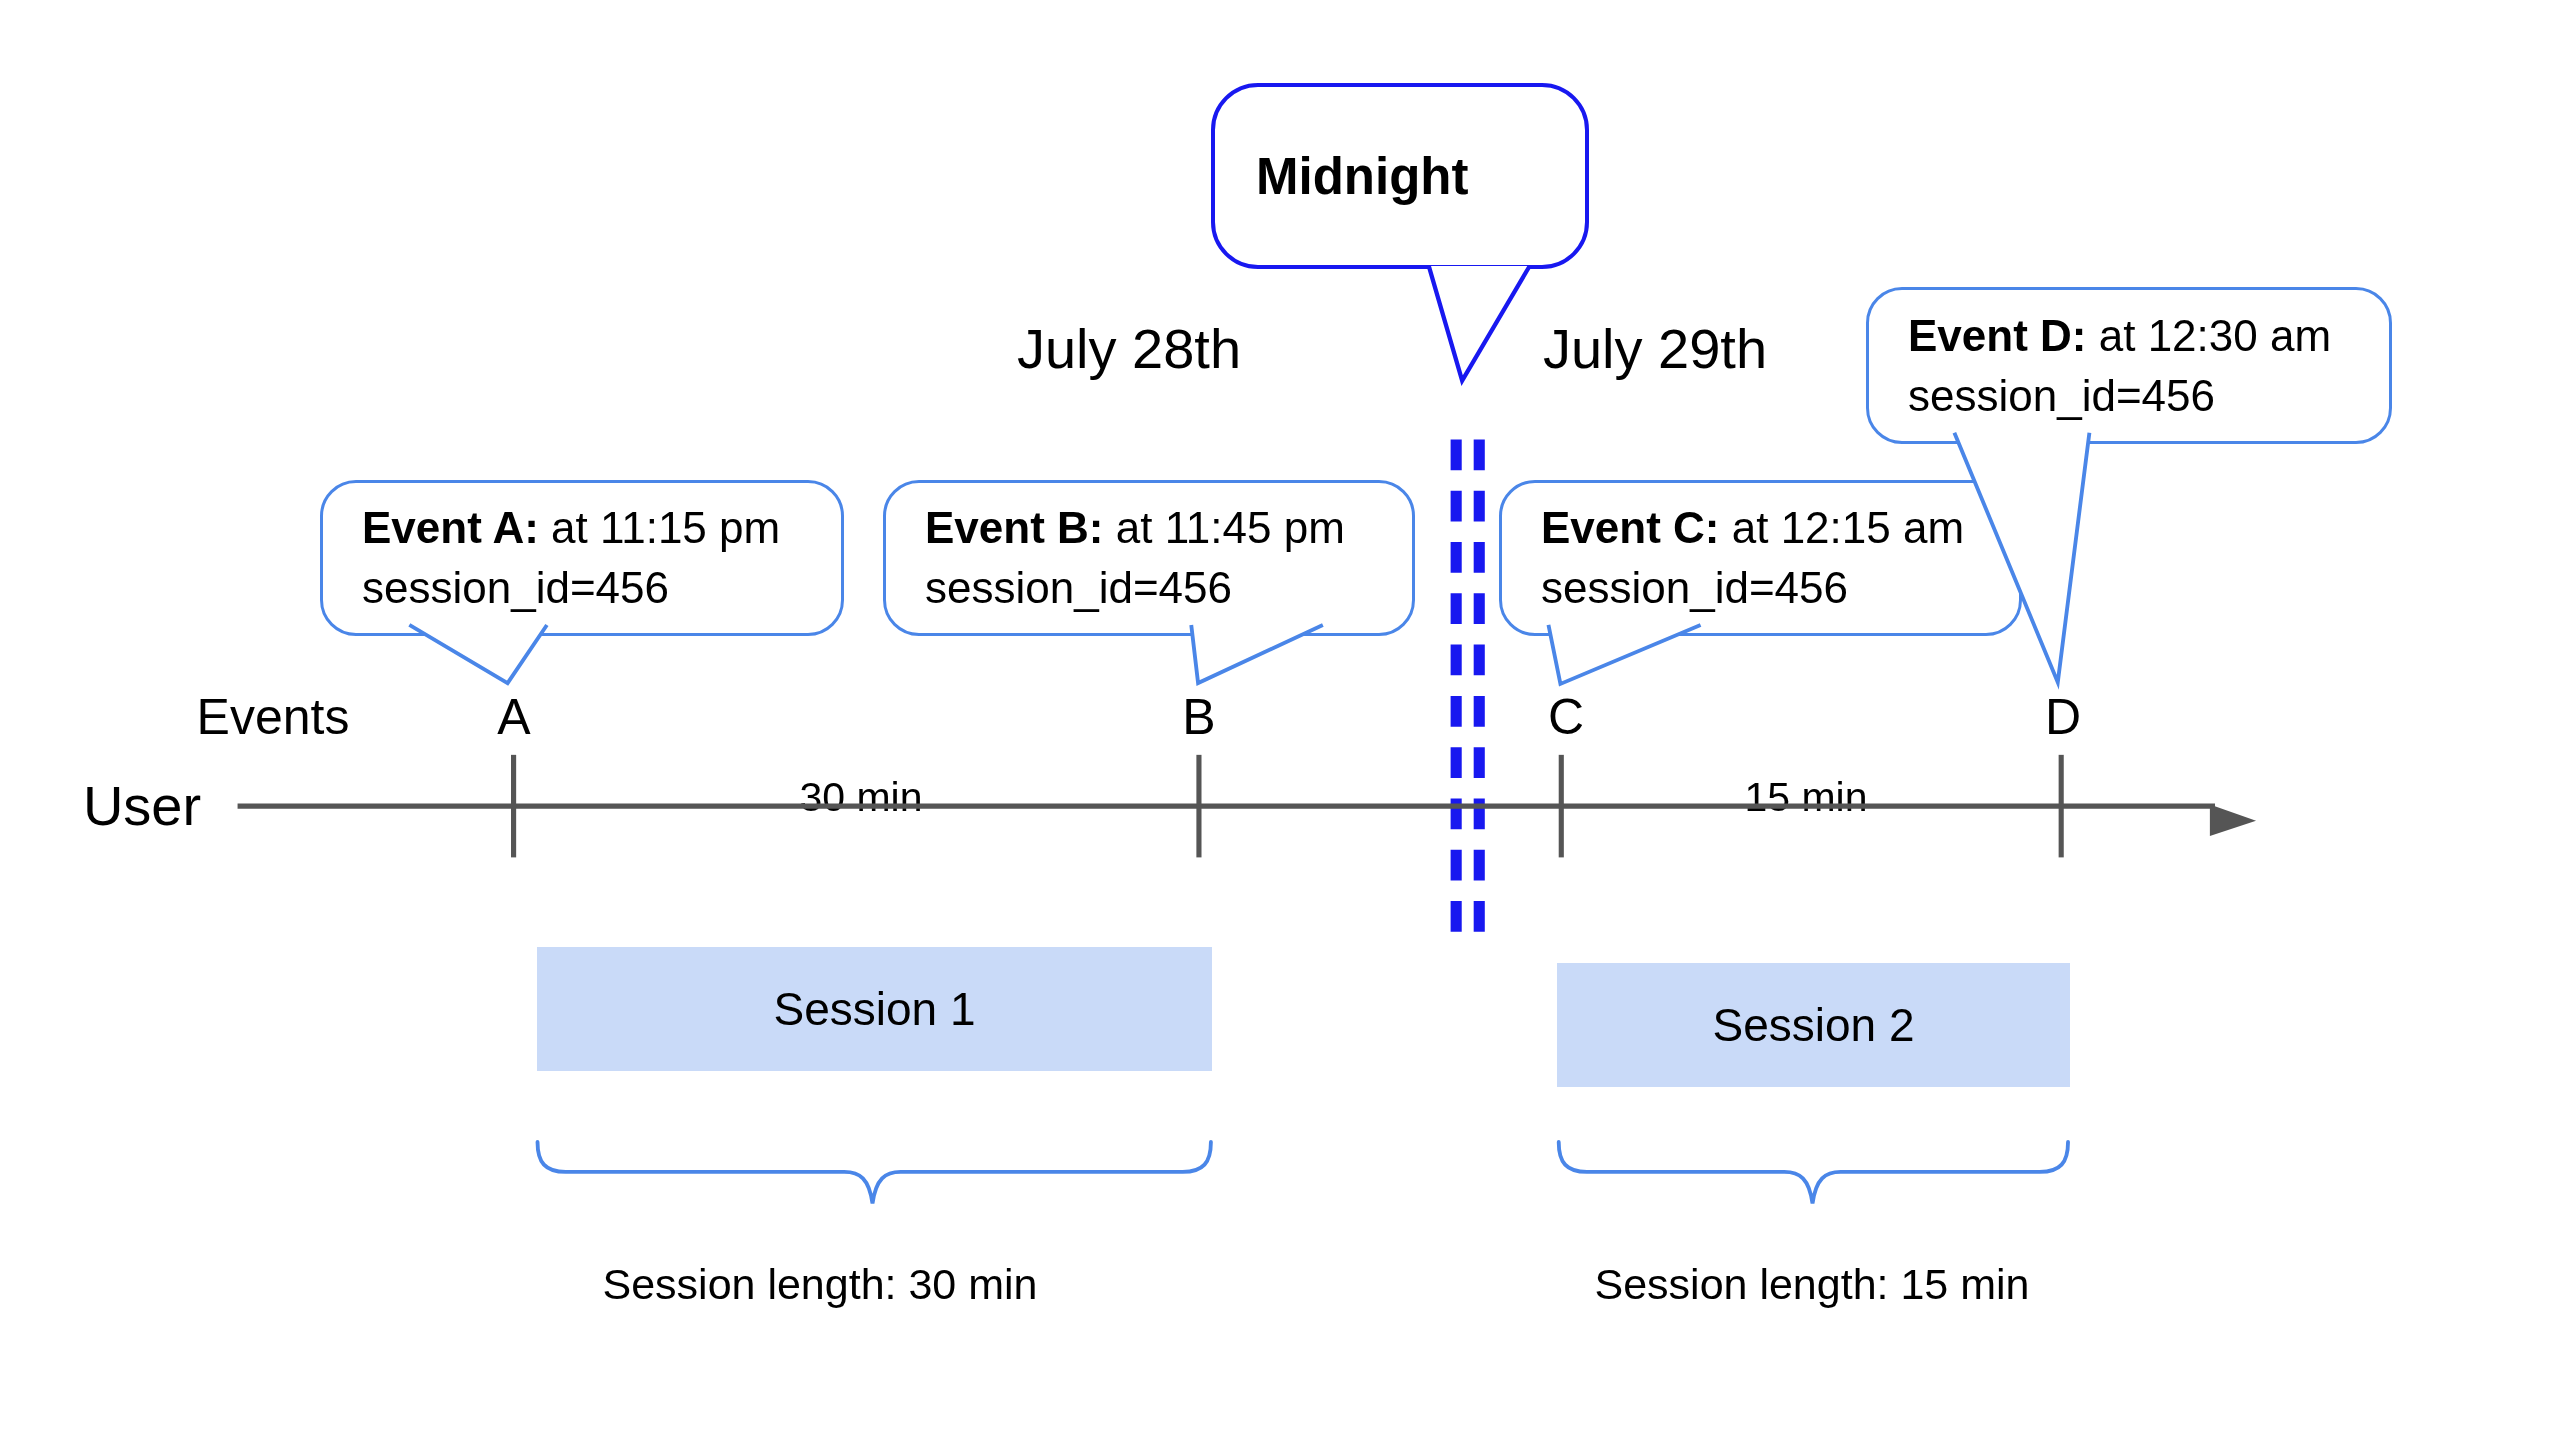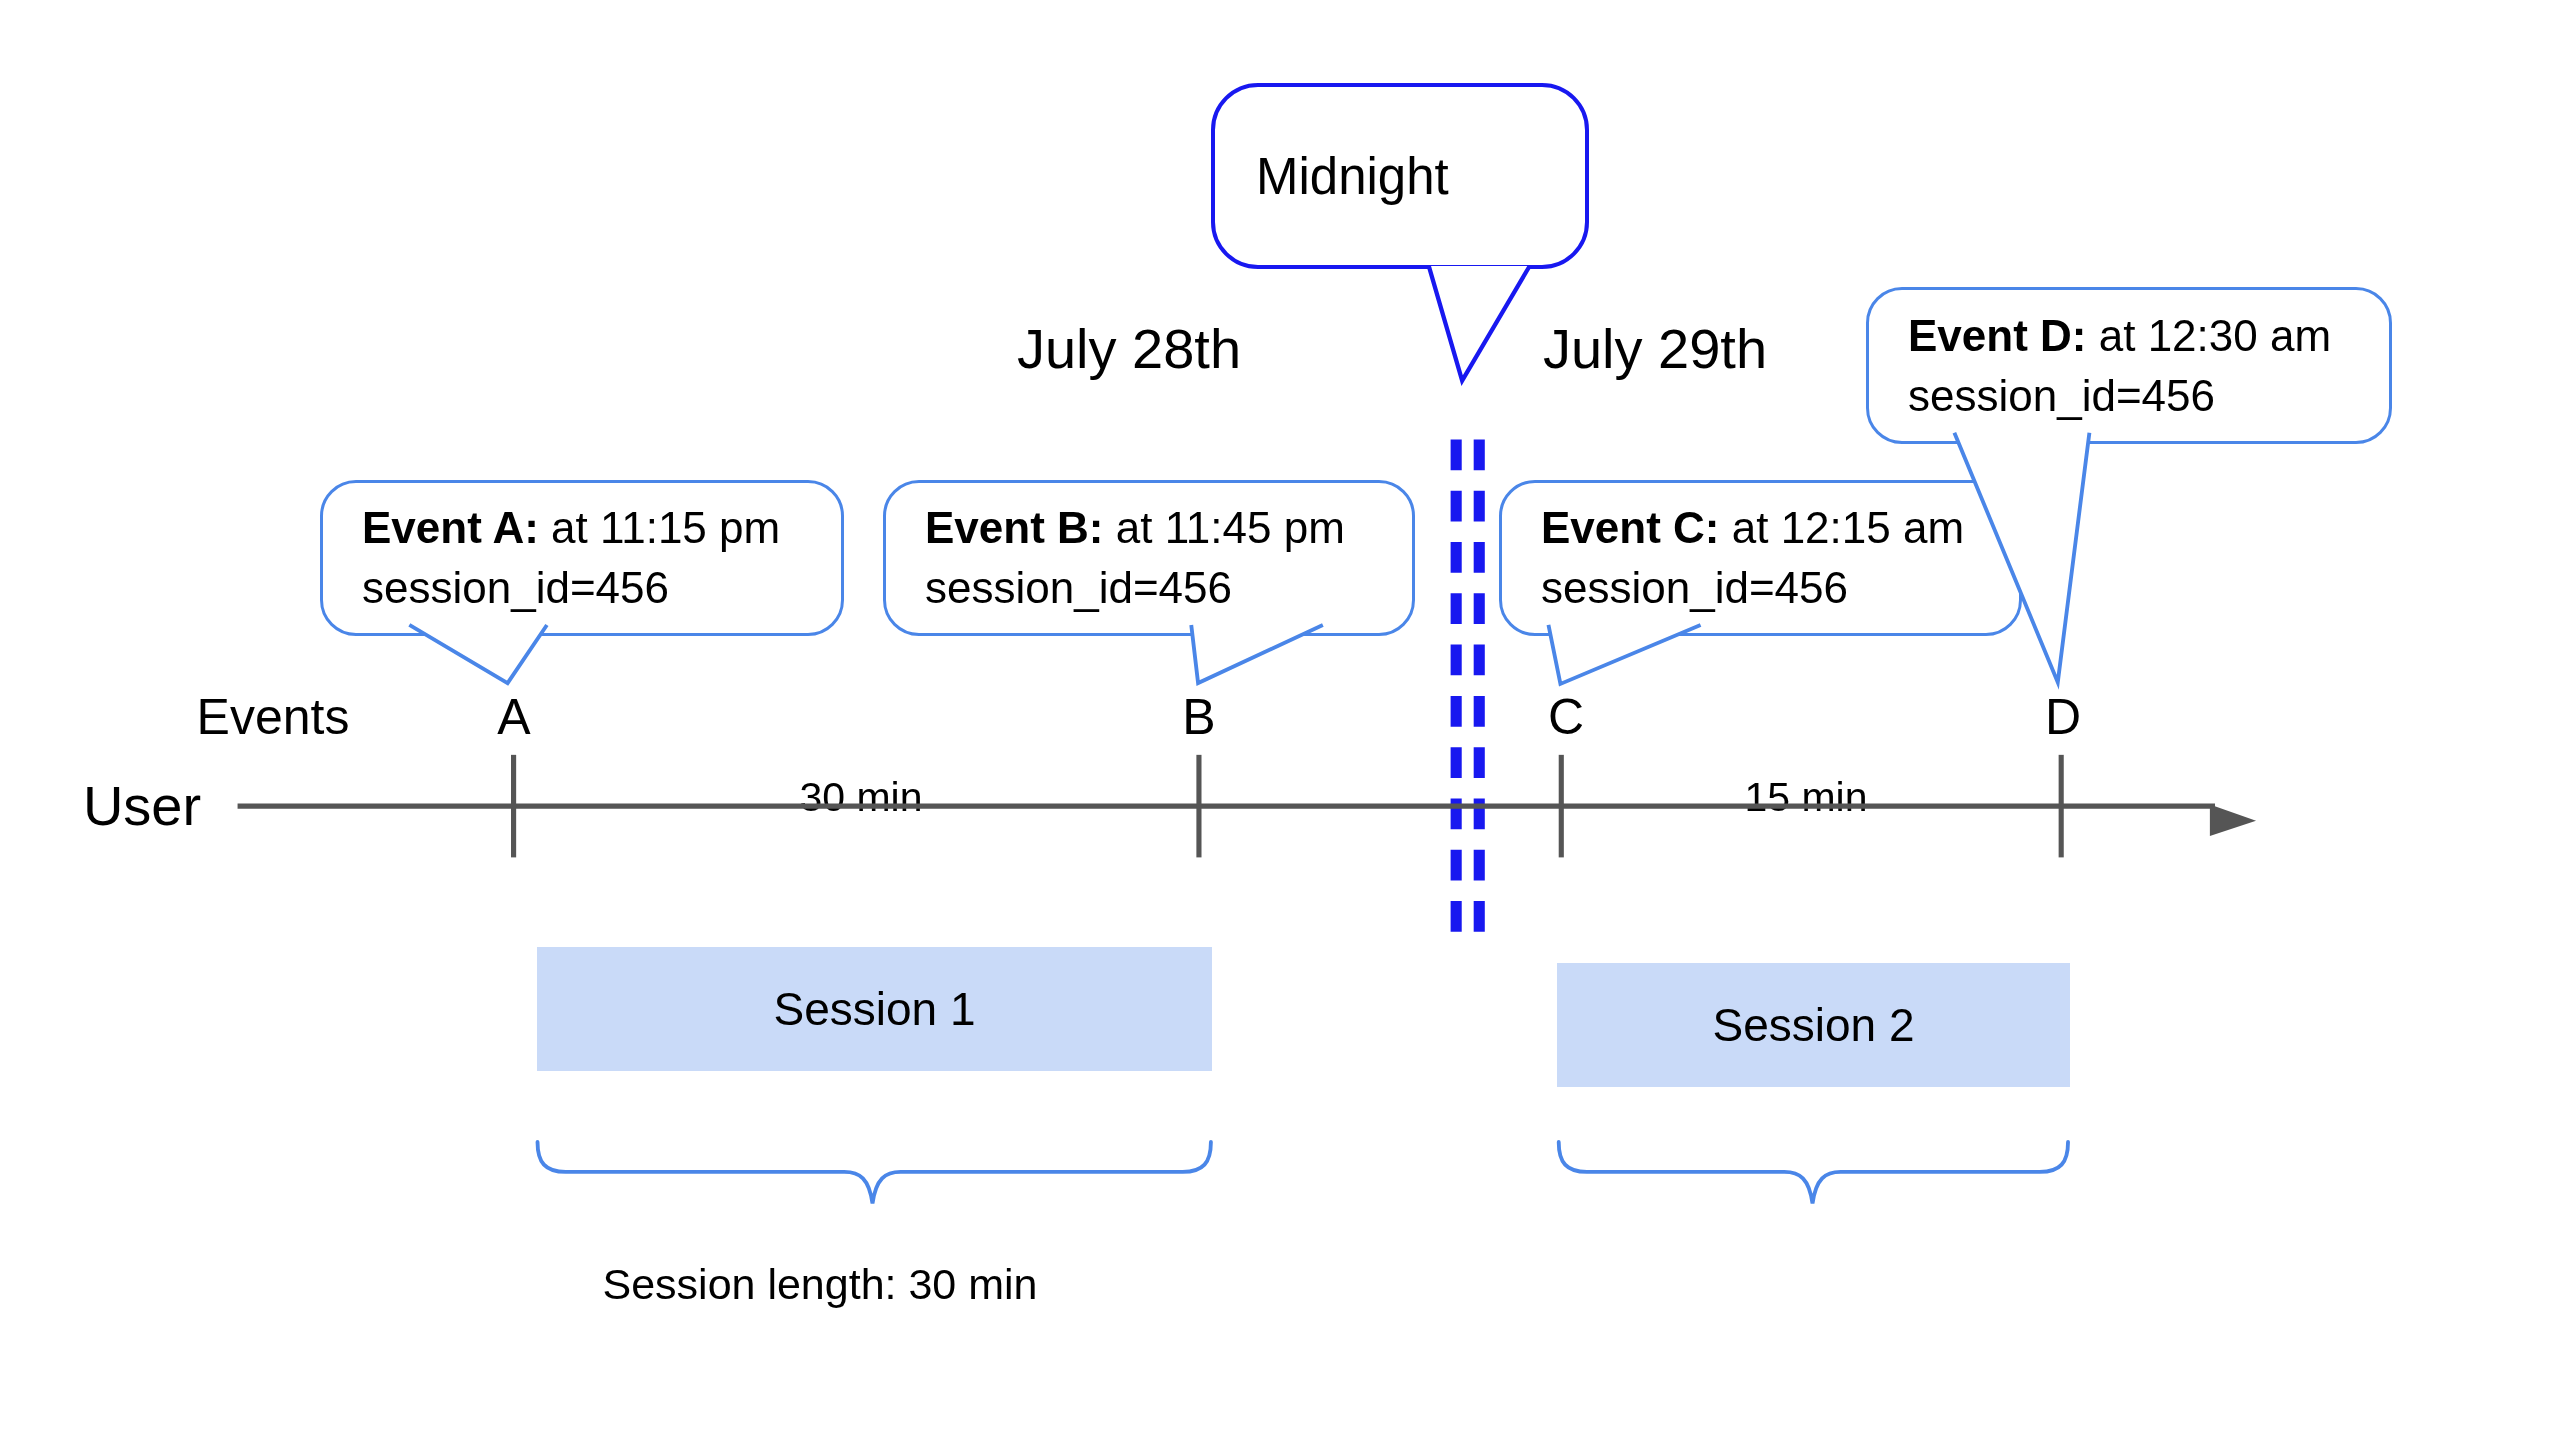--- a/index.html
+++ b/index.html
@@ -38,21 +38,21 @@
   .midnight {
     position: absolute;
     box-sizing: border-box;
     background: #ffffff;
     border: 4.3px solid #1818f0;
     border-radius: 47px;
     display: flex;
     align-items: center;
     padding-left: 41px;
     font-size: 51px;
-    font-weight: normal;
+    font-weight: bold;
     z-index: 2;
     white-space: nowrap;
   }
 
   .date-label { font-size: 56px; line-height: 67px; white-space: nowrap; z-index: 1; }
   .axis-label { font-size: 50px; line-height: 56px; white-space: nowrap; z-index: 3; }
   .user-label { font-size: 56px; line-height: 65px; white-space: nowrap; z-index: 3; }
   .marker-letter { font-size: 50px; line-height: 56px; white-space: nowrap; z-index: 3; }
   .interval-label { font-size: 41px; line-height: 48px; white-space: nowrap; z-index: 3; margin-top: 40px; }
 
@@ -114,20 +114,21 @@
   <div class="abs center-x interval-label" style="left:1806px; top:733px;">15 min</div>
 
   <div class="session-box" style="left:537px; top:947px; width:675px; height:124px;">
     <span>Session 1</span>
   </div>
   <div class="session-box" style="left:1557px; top:947px; width:513px; height:124px;margin-top:16px;">
     <span>Session 2</span>
   </div>
 
   <div class="abs center-x session-length" style="left:820px; top:1256px;">Session length: 30 min</div>
+  <div class="abs center-x session-length" style="left:1812px; top:1256px;">Session length: 15 min</div>
 
   <svg class="overlay-svg" width="2550" height="1455" viewBox="0 0 2984 1702">
 
     <line x1="1704" y1="514" x2="1704" y2="1108" stroke="#1818f0" stroke-width="13" stroke-dasharray="36 24"></line>
     <line x1="1731" y1="514" x2="1731" y2="1108" stroke="#1818f0" stroke-width="13" stroke-dasharray="36 24"></line>
 
     <line x1="278" y1="943" x2="2592" y2="943" stroke="#555555" stroke-width="6"></line>
     <polygon points="2586,941 2586,979 2586,978 2640,960" fill="#555555" transform="translate(0,-17.5) translate(0,17.5)"></polygon>
 
     <line x1="601" y1="883" x2="601" y2="1003" stroke="#555555" stroke-width="6"></line>

